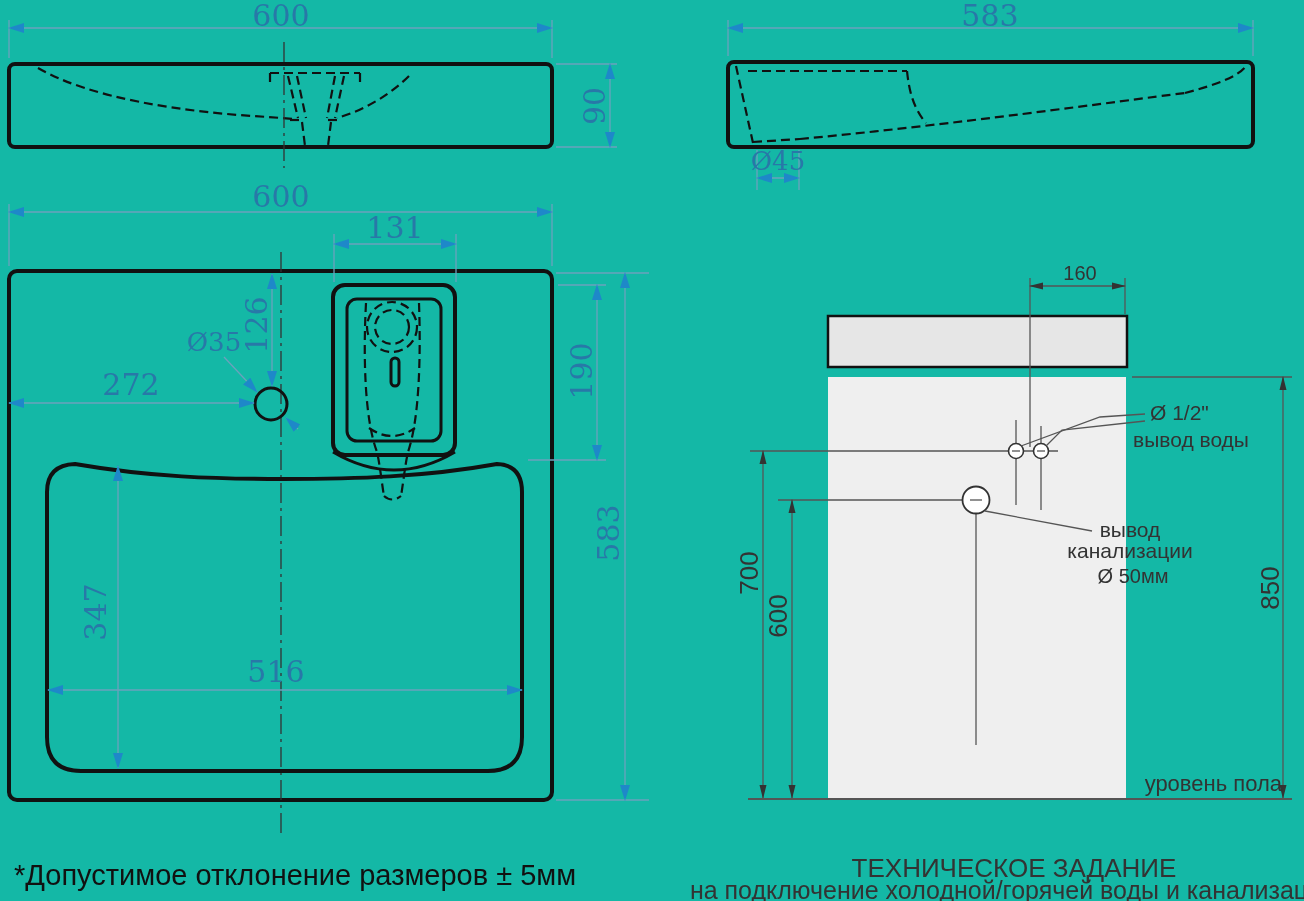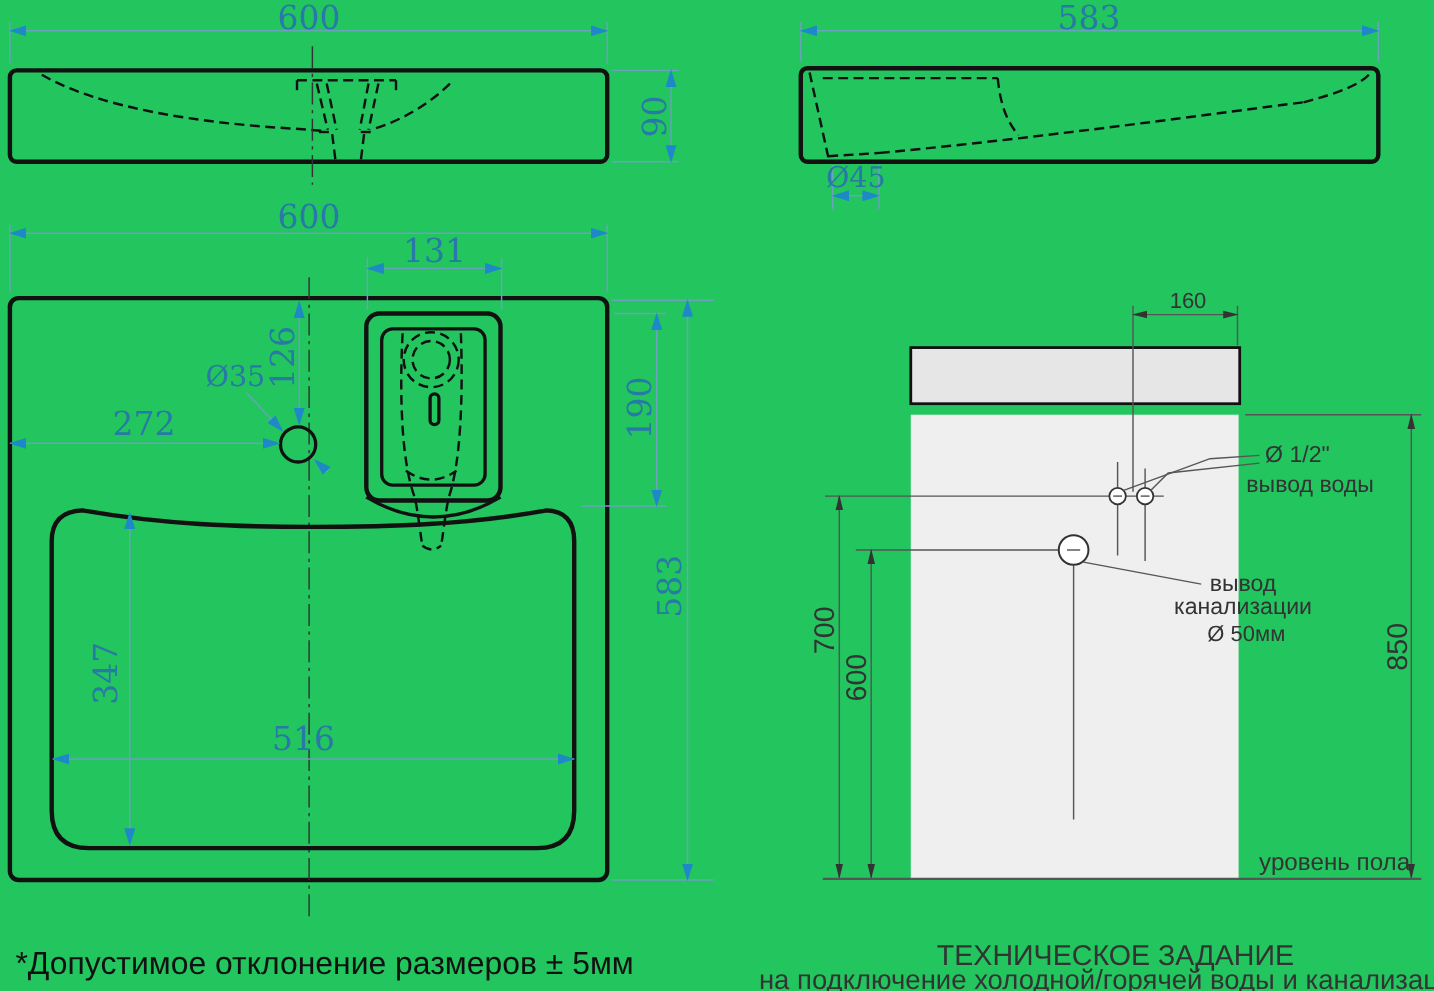--- a/index.html
+++ b/index.html
@@ -1,16 +1,16 @@
 <!DOCTYPE html>
 <html><head>
 <meta charset="utf-8">
 <style>
   html,body{margin:0;padding:0;background:#ffffff;}
-  .stage{position:relative;width:1304px;height:901px;background:#22c55e;overflow:hidden;}
+  .stage{position:relative;width:1304px;height:901px;background:#14b8a6;overflow:hidden;}
   svg{display:block;}
   
   .outline{fill:none;stroke:#111;stroke-width:4;stroke-linejoin:round;}
   .outline3{fill:none;stroke:#111;stroke-width:3;stroke-linejoin:round;}
   .dash{fill:none;stroke:#111;stroke-width:2.2;stroke-dasharray:9 5;}
   .cline{fill:none;stroke:#333;stroke-width:1.3;stroke-dasharray:20 5 3 5;}
   .bl{fill:none;stroke:#6ba2bd;stroke-width:1.3;}  
   .dl{fill:none;stroke:#555;stroke-width:1.3;}     
   .floorline{fill:none;stroke:#555;stroke-width:2;}
   

